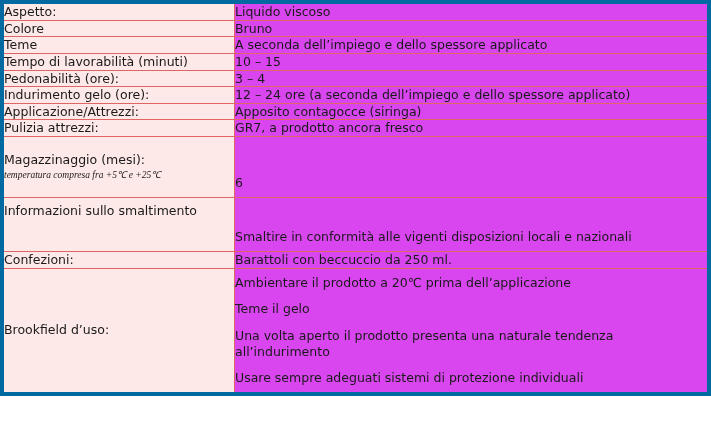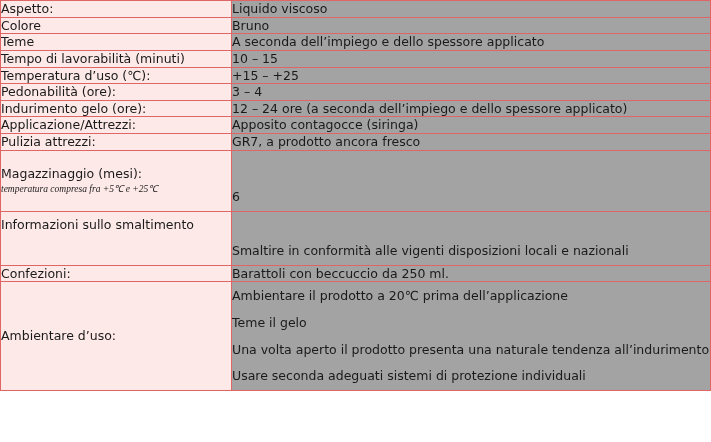--- a/index.html
+++ b/index.html
@@ -11,36 +11,36 @@
     width: 711px;
     height: 442px;
     font-family: "DejaVu Sans", sans-serif;
     color: #1a1a1a;
     overflow: hidden;
   }
   table.spec {
     border-collapse: collapse;
     width: 711px;
     table-layout: fixed;
-    border: 1px solid #0369a1;
+    border: 4px solid #0369a1;
   }
   table.spec td {
     border: 1px solid #e06666;
     padding: 0;
     vertical-align: middle;
     font-size: 12.5px;
     line-height: 1.25;
   }
   td.label {
     width: 230px;
     background: #fde9e7;
     padding: 3px 6px 4px 6px;
   }
   td.value {
-    background: #a3a3a3;
+    background: #d946ef;
     padding: 3px 6px 4px 6px;
   }
   .label-main {
     display: block;
   }
   .label-sub {
     display: block;
     font-size: 9.5px;
     font-style: italic;
     margin-top: 2px;
@@ -103,26 +103,20 @@
       <td class="value">A seconda dell’impiego e dello spessore applicato</td>
     </tr>
     <tr>
       <td class="label">
         <span class="label-main">Tempo di lavorabilità (minuti)</span>
       </td>
       <td class="value">10 – 15</td>
     </tr>
     <tr>
       <td class="label">
-        <span class="label-main">Temperatura d’uso (℃):</span>
-      </td>
-      <td class="value">+15 – +25</td>
-    </tr>
-    <tr>
-      <td class="label">
         <span class="label-main">Pedonabilità (ore):</span>
       </td>
       <td class="value">3 – 4</td>
     </tr>
     <tr>
       <td class="label">
         <span class="label-main">Indurimento gelo (ore):</span>
       </td>
       <td class="value">12 – 24 ore (a seconda dell’impiego e dello spessore applicato)</td>
     </tr>
@@ -152,23 +146,23 @@
       <td class="value">Smaltire in conformità alle vigenti disposizioni locali e nazionali</td>
     </tr>
     <tr>
       <td class="label">
         <span class="label-main">Confezioni:</span>
       </td>
       <td class="value">Barattoli con beccuccio da 250 ml.</td>
     </tr>
     <tr class="tall-limits">
       <td class="label">
-        <span class="label-main">Ambientare d’uso:</span>
+        <span class="label-main">Brookfield d’uso:</span>
       </td>
       <td class="value">
         <span class="limit-line">Ambientare il prodotto a 20℃ prima dell’applicazione</span>
         <span class="limit-line">Teme il gelo</span>
         <span class="limit-line">Una volta aperto il prodotto presenta una naturale tendenza all’indurimento</span>
-        <span class="limit-line">Usare seconda adeguati sistemi di protezione individuali</span>
+        <span class="limit-line">Usare sempre adeguati sistemi di protezione individuali</span>
       </td>
     </tr>
   </tbody>
 </table>
 
 </body></html>

